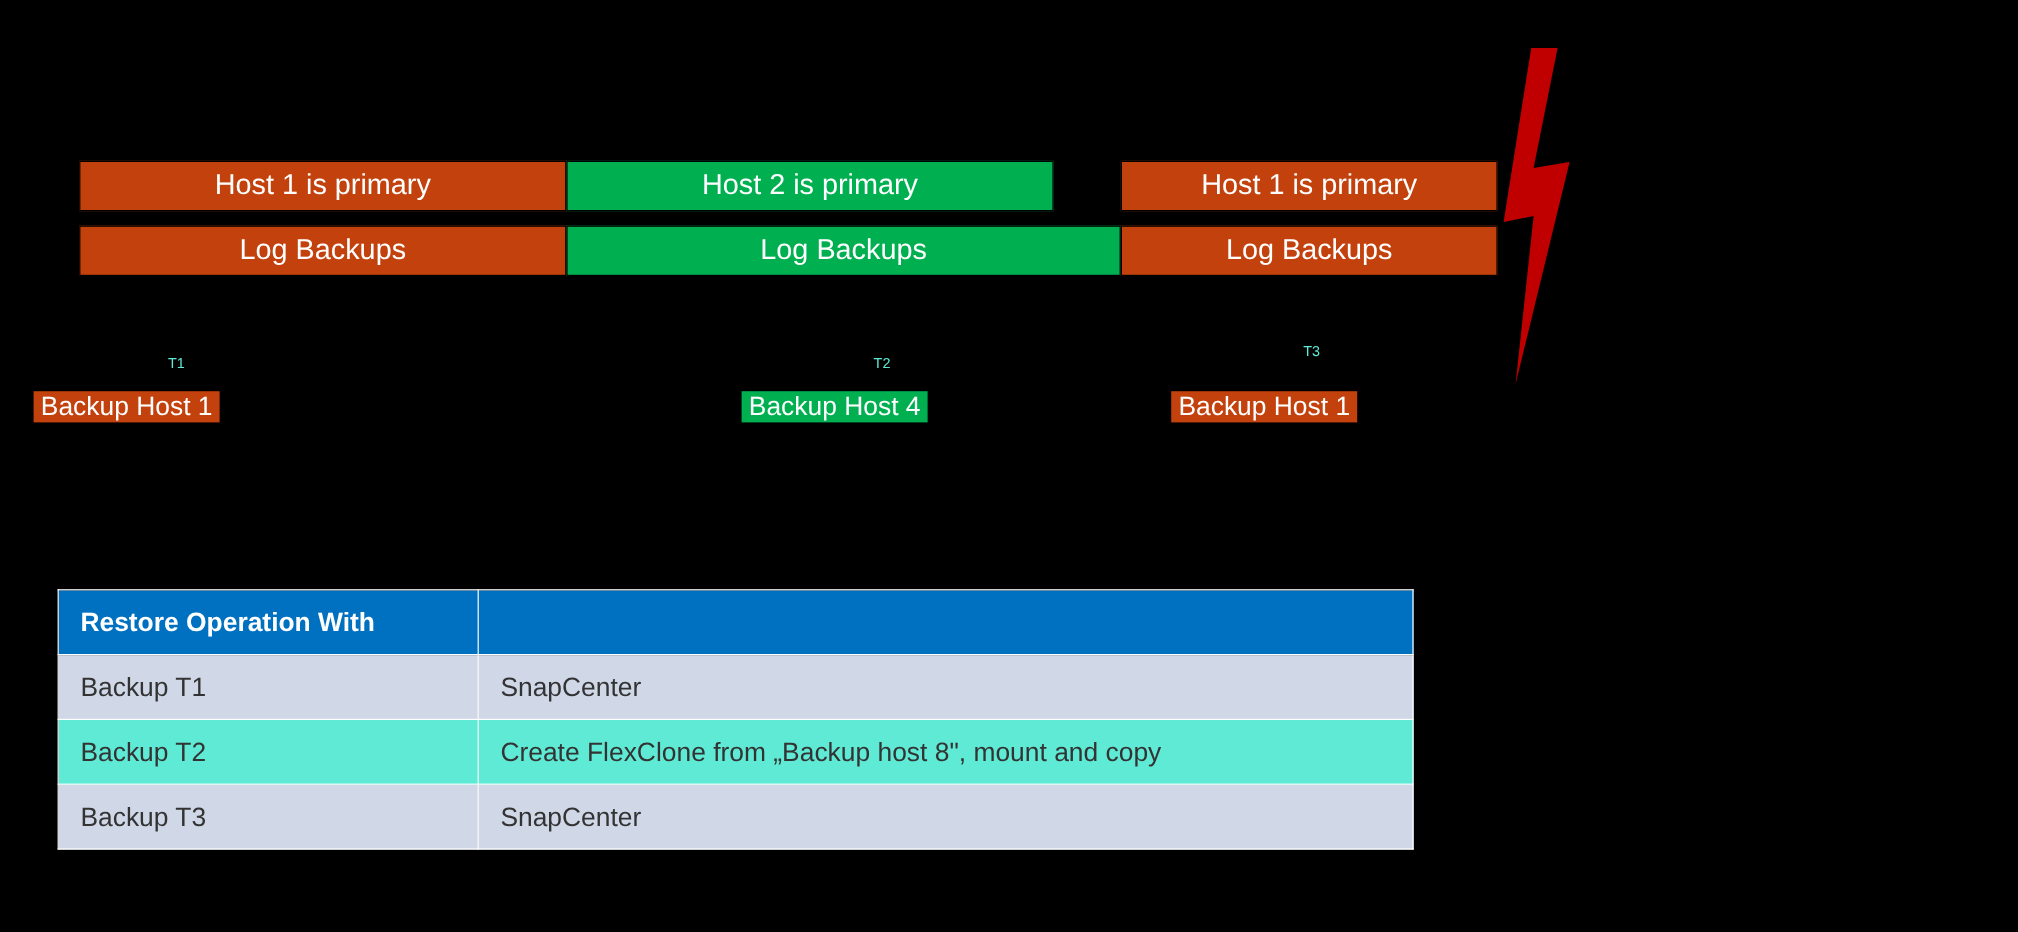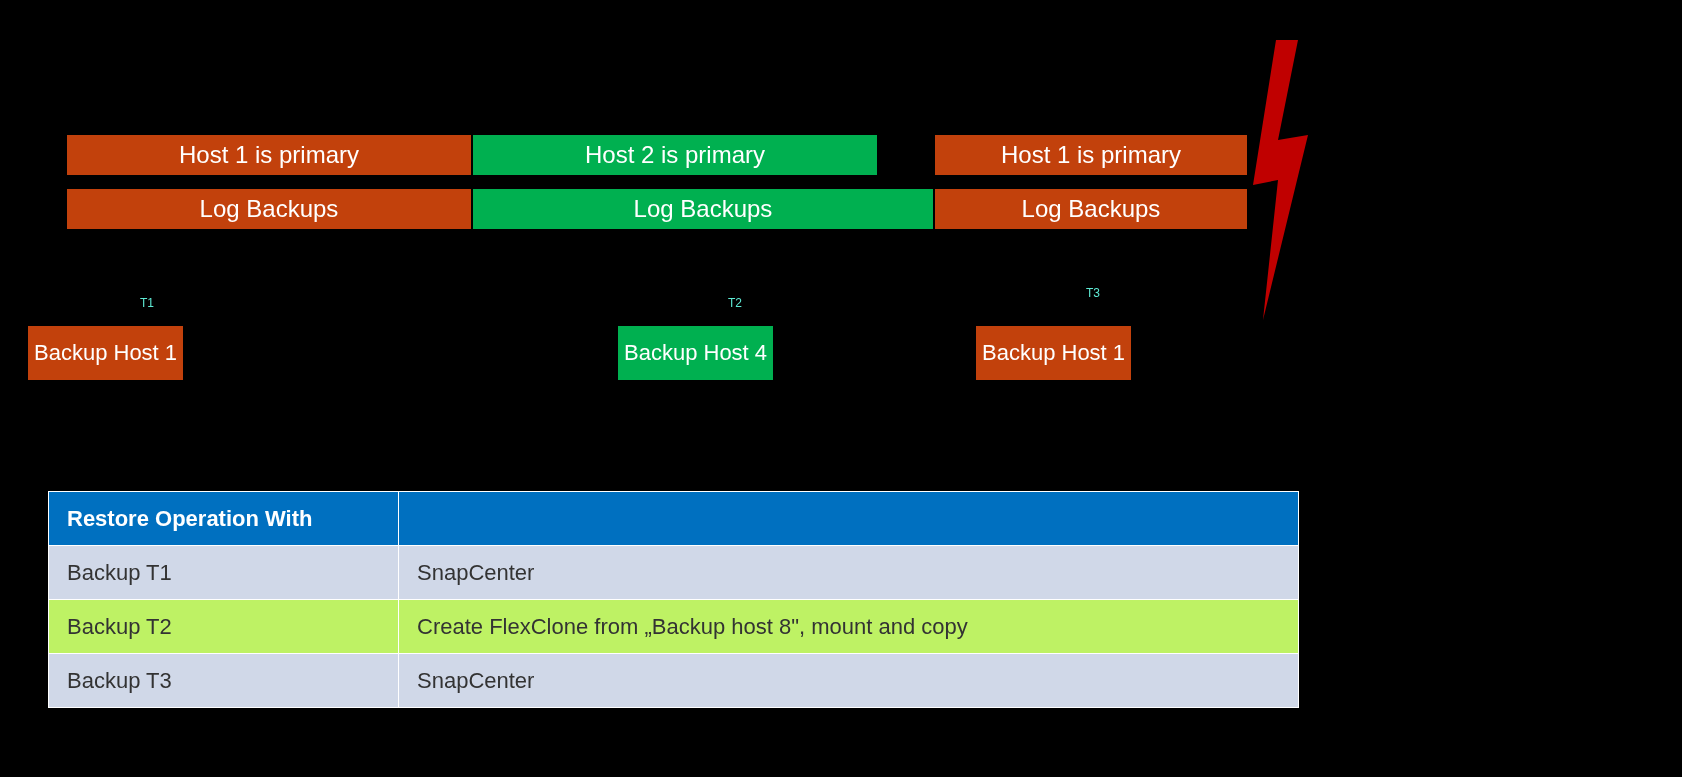--- a/index.html
+++ b/index.html
@@ -20,52 +20,52 @@
       color: #fff;
       font-size: 24px;
       border: 1px solid #000;
     }
     .blue-bar { background: #c2410c; }
     .green-bar { background: #00b050; }
     .backup-label {
       position: absolute;
       color: #fff;
       font-size: 22px;
-      padding: 14px 6px;
+      padding: 0 6px;
     }
     .time-marker {
       position: absolute;
       color: #5eead4;
       font-size: 12px;
       text-align: center;
     }
     .table-container {
       position: absolute;
       left: 48px;
       top: 491px;
-      width: 1251px;
+      width: 1130px;
       border-collapse: collapse;
     }
     .table-header-row {
       background: #0070c0;
       color: #fff;
       height: 54px;
     }
     .table-header-cell {
       padding: 12px 18px;
       font-size: 22px;
       font-weight: bold;
       text-align: left;
       border: 1px solid #fff;
     }
     .table-data-row {
       height: 54px;
     }
     .row-light { background: #d0d8e8; padding-left: 20px; }
-    .row-lighter { background: #bef264; margin-left: 23px; }
+    .row-lighter { background: #5eead4; margin-left: 23px; }
     .table-data-cell {
       padding: 10px 18px;
       font-size: 22px;
       color: #333;
       border: 1px solid #fff;
     }
     .lightning {
       position: absolute;
       left: 1248px;
       top: 40px;

